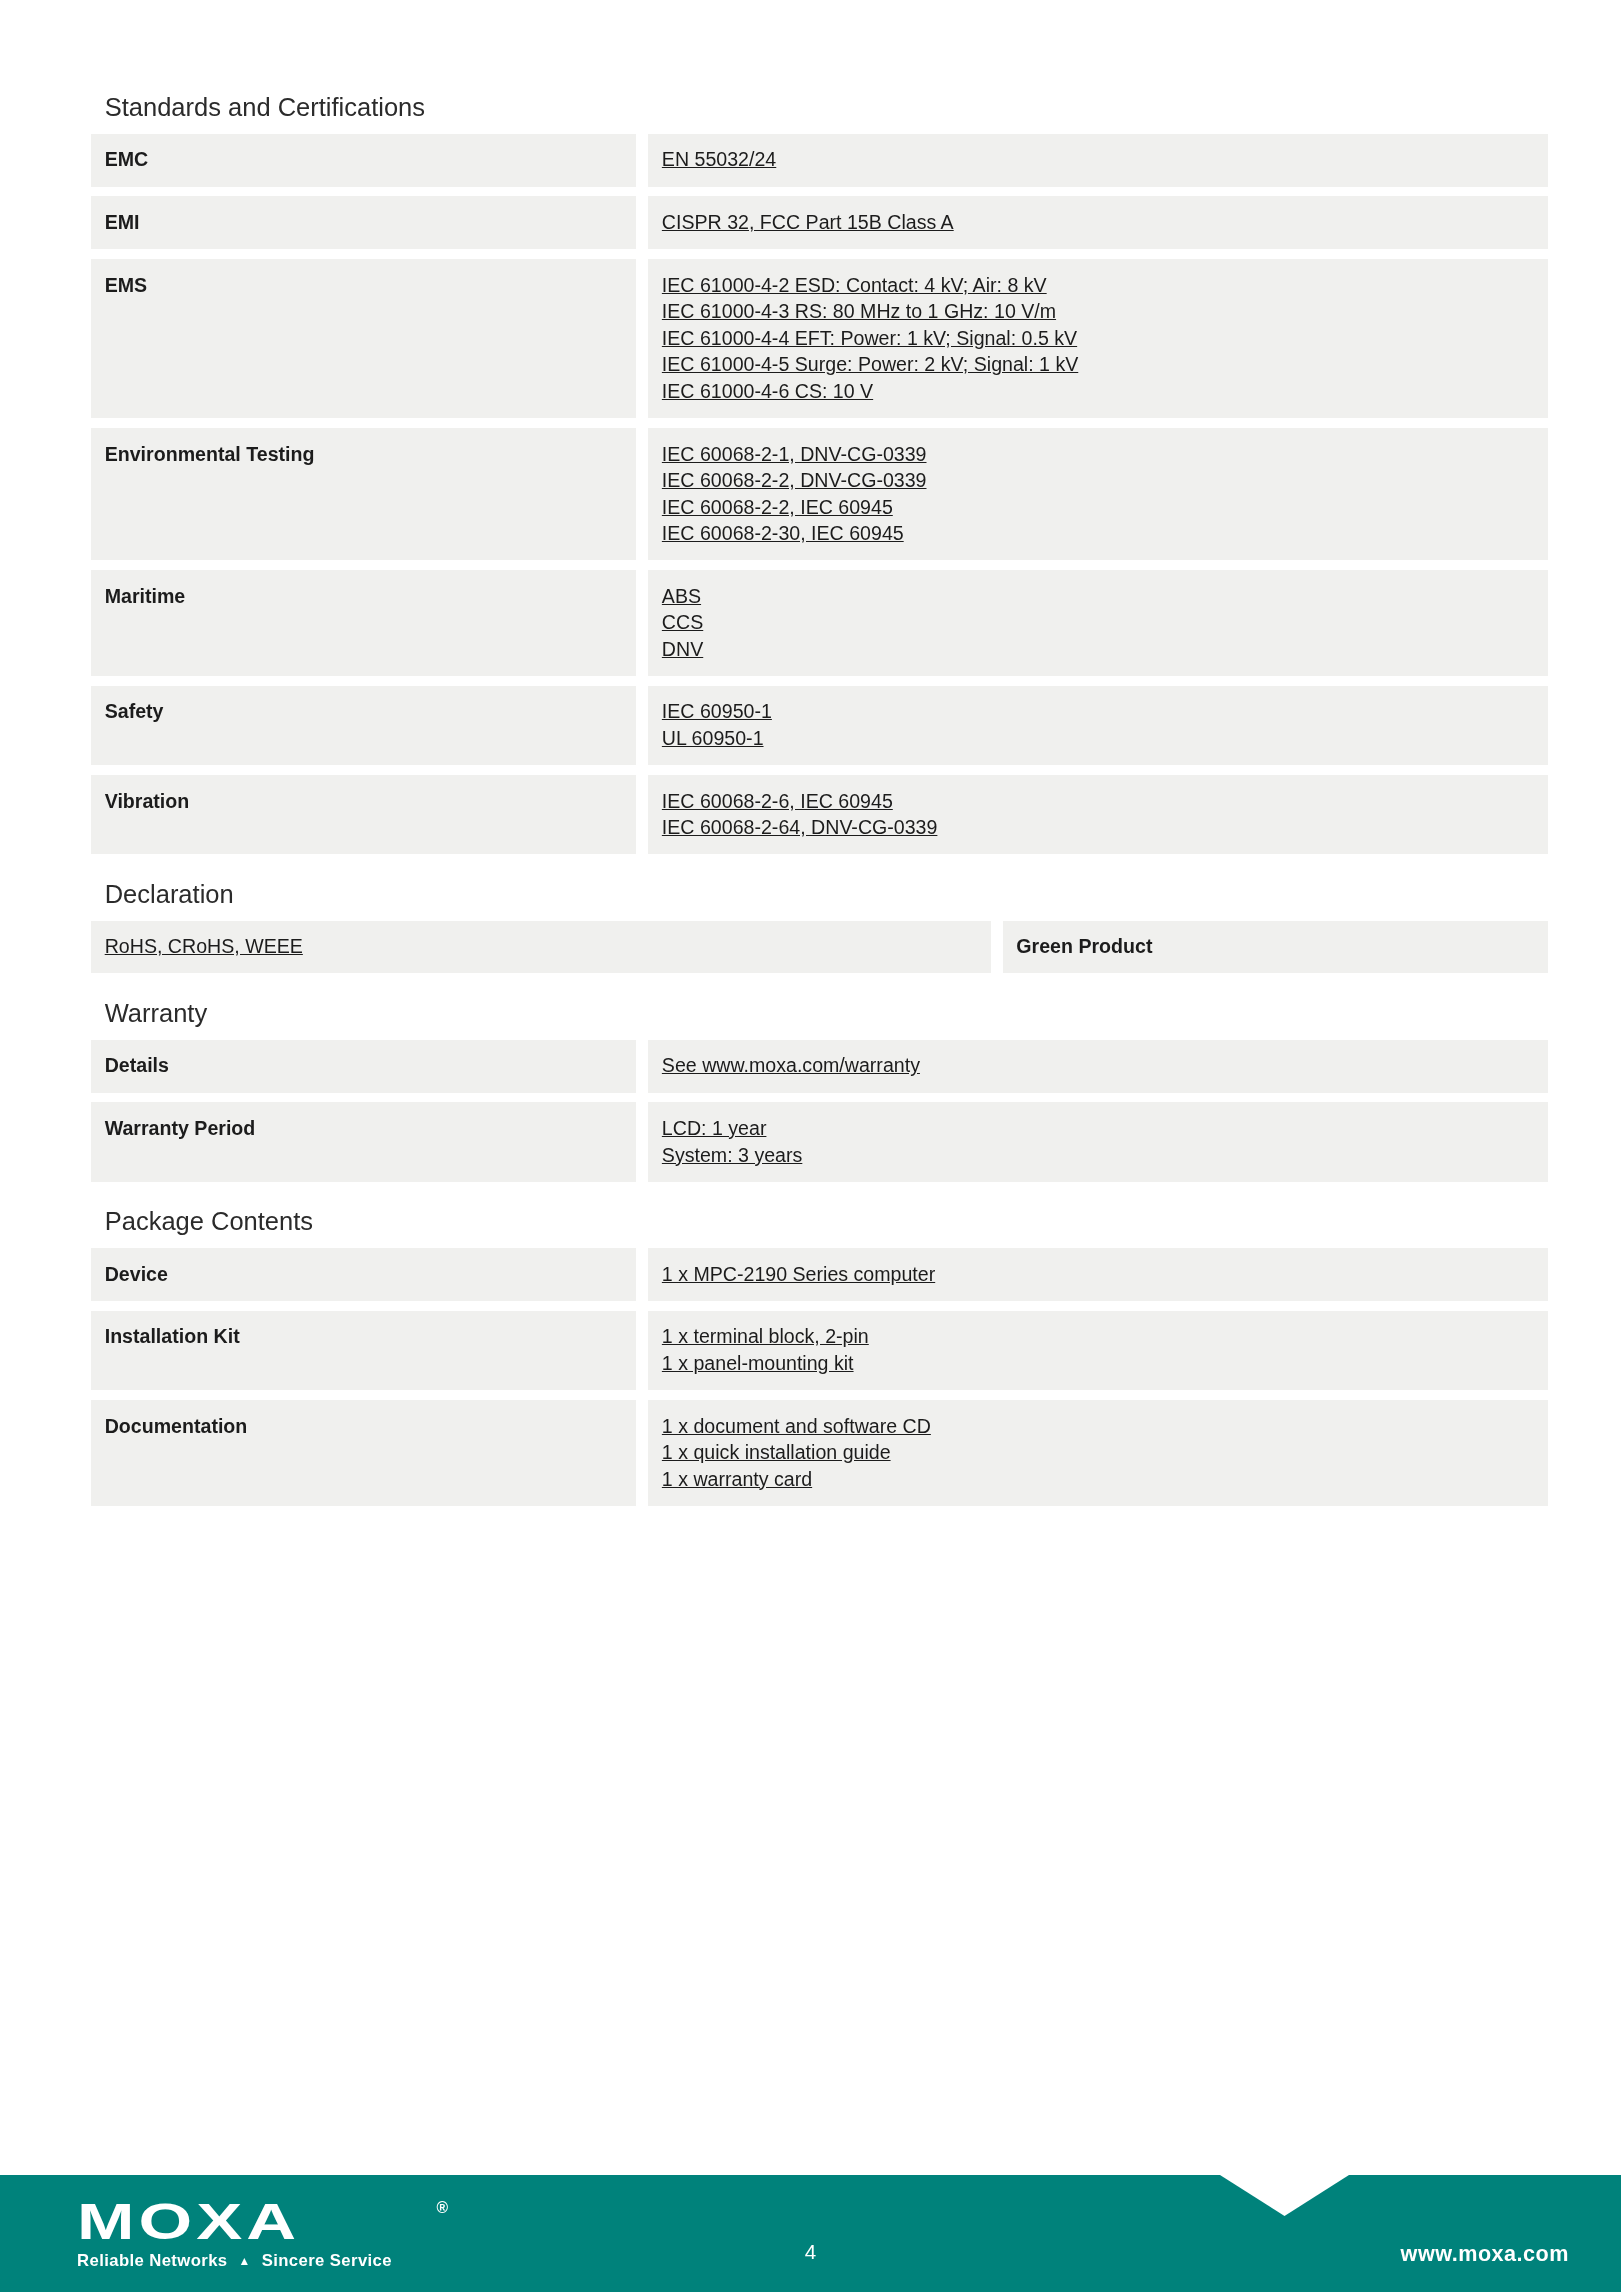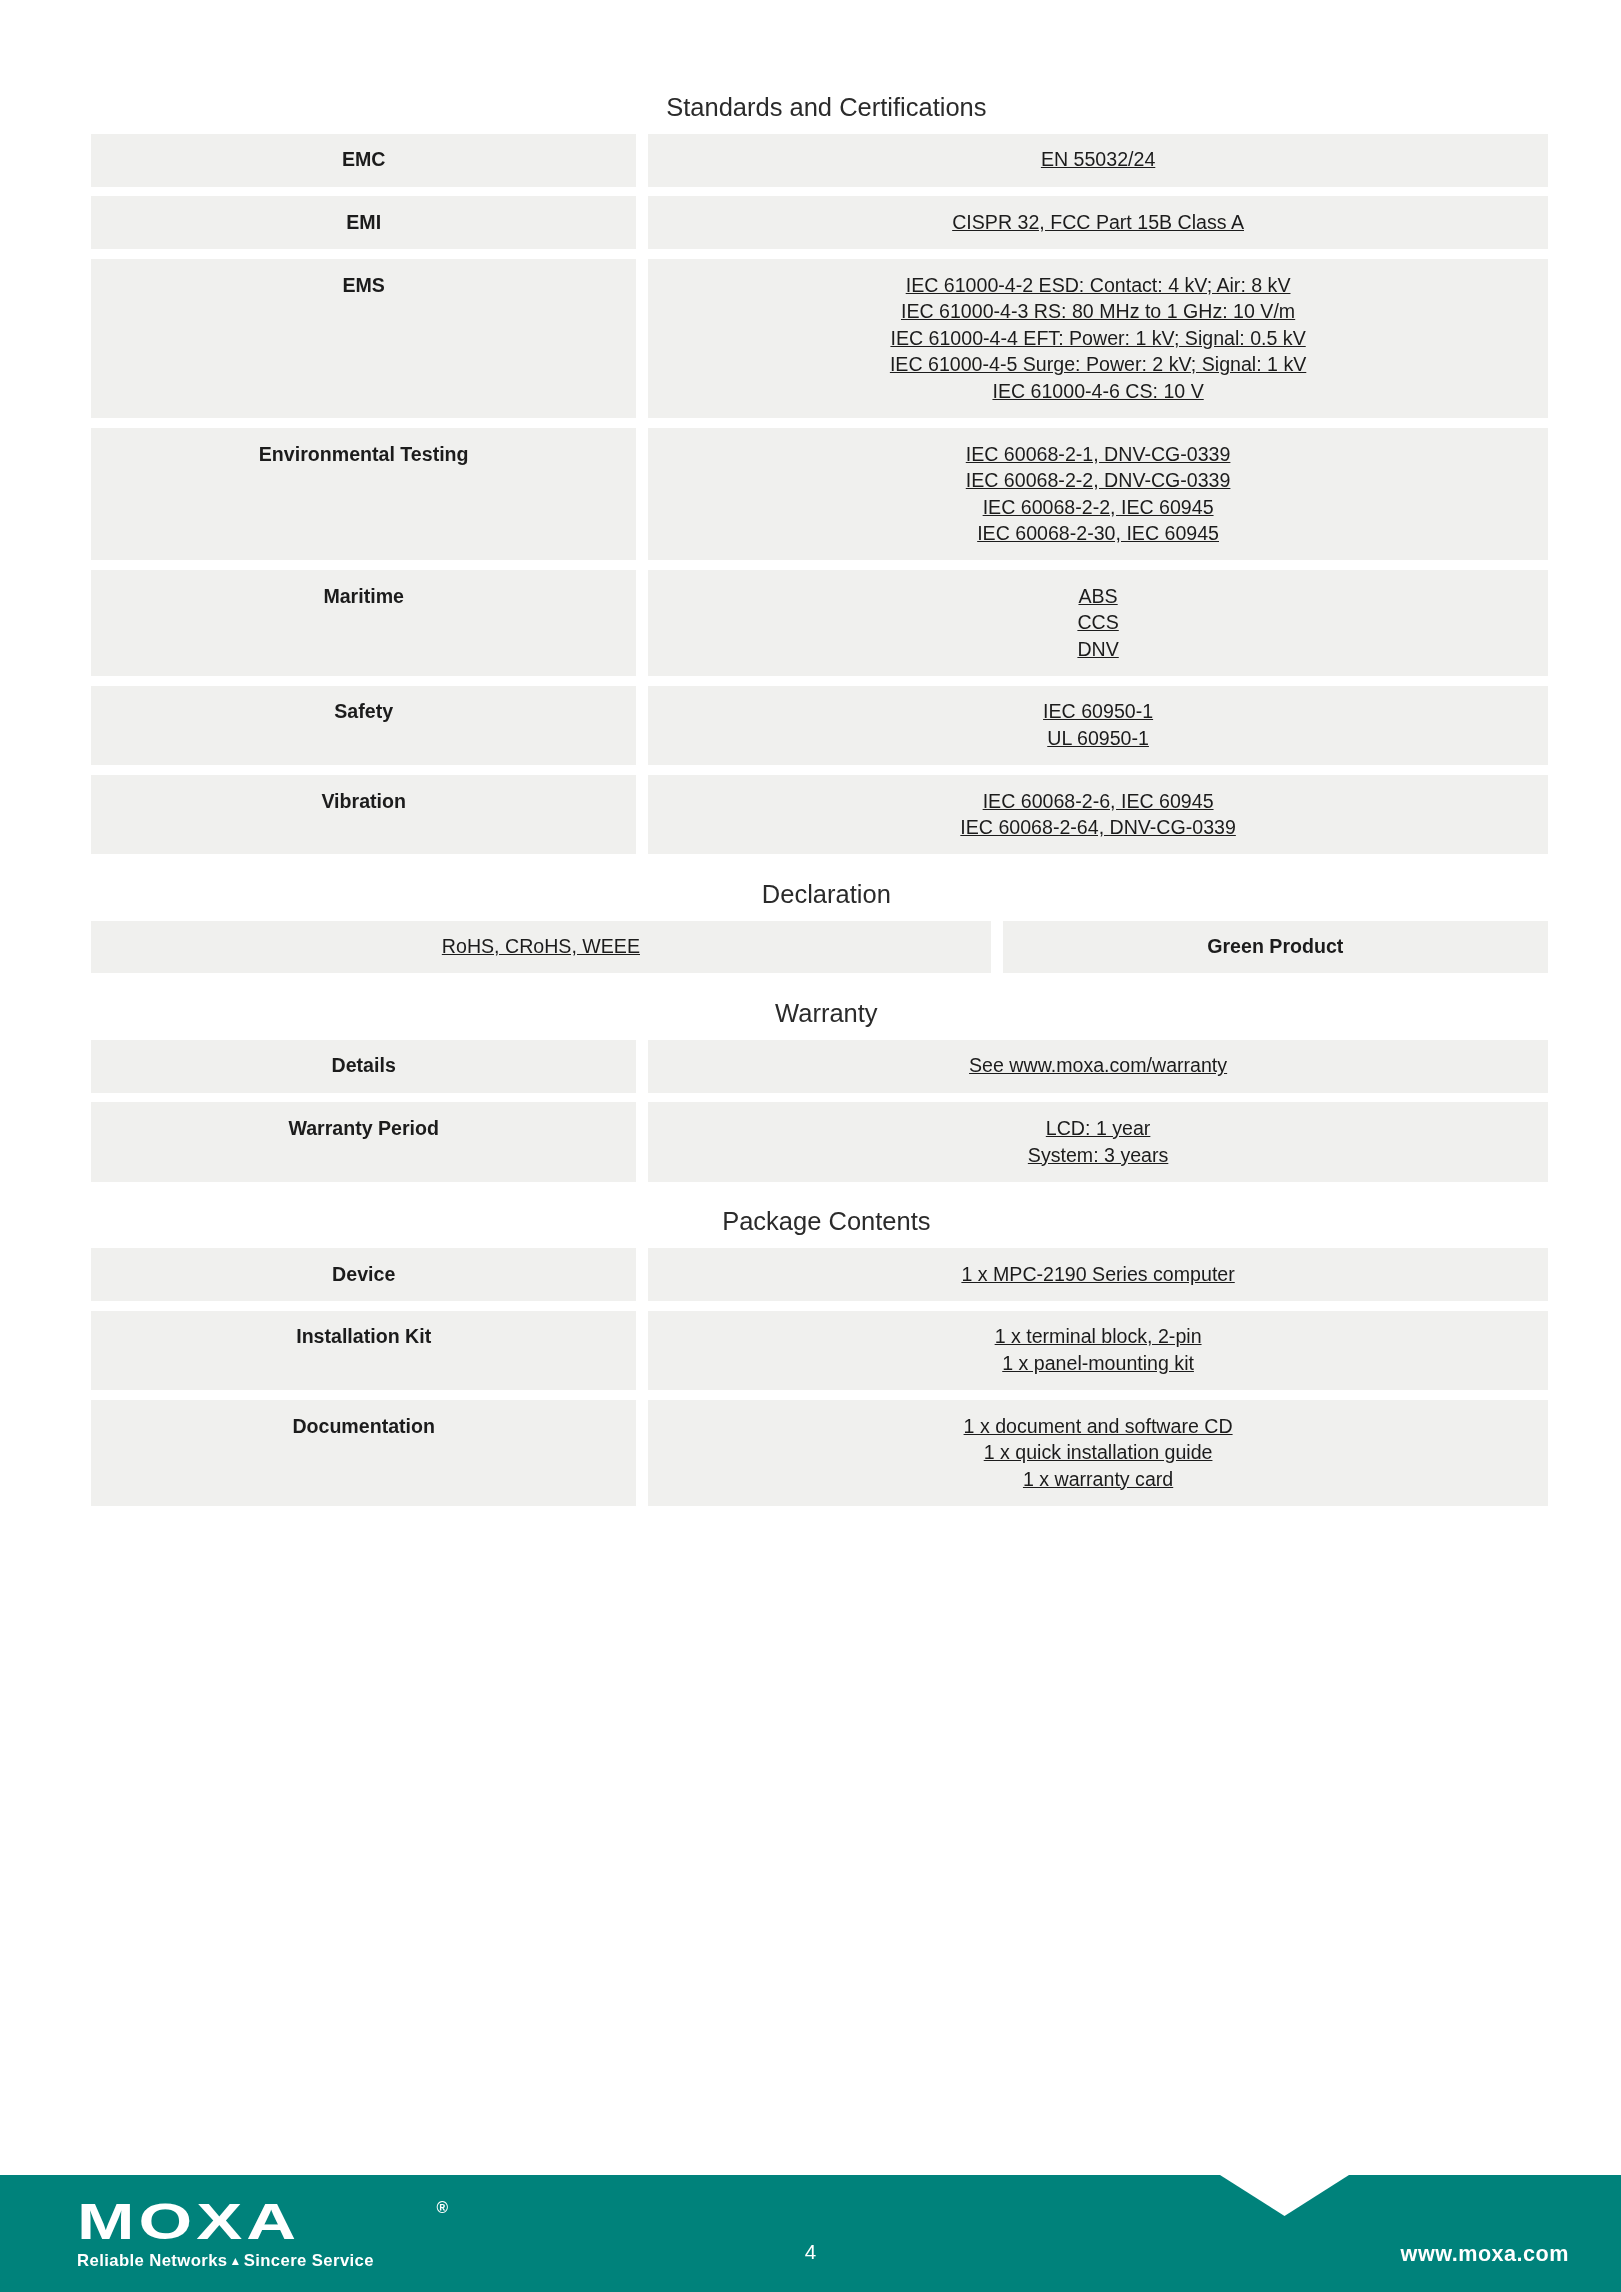--- a/index.html
+++ b/index.html
@@ -9,21 +9,20 @@
     margin:0 auto;
     background:#ffffff;
     overflow:hidden;
     font-family:"Liberation Sans","DejaVu Sans",sans-serif;
     color:#1c1c1c;
   }
   .content {
     position:absolute;
     left:91px; top:93px;
     width:1457px;
-    text-align:center;
   }
   .section-title {
     font-size:25.5px;
     line-height:29px;
     font-weight:500;
     color:#2b2b2b;
     margin:25.5px 0 11.8px 13.7px;
   }
   .section:first-child .section-title { margin-top:0; }
   .spec-row {
@@ -78,21 +77,21 @@
     position:relative;
     left:198px; top:-2px;
   }
   .logo-tagline {
     margin-top:9.8px;
     font-size:16.7px;
     line-height:16.7px;
     font-weight:bold;
     letter-spacing:0.4px;
     white-space:nowrap;
-    display:flex; align-items:center; gap:2px;
+    display:flex; align-items:center; gap:11px;
   }
   .tagline-triangle { font-size:11.8px; line-height:11.8px; position:relative; top:1px; }
   .page-number {
     position:absolute;
     left:0; width:1621px;
     top:2241px;
     text-align:center;
     color:#ffffff;
     font-size:20.6px;
     line-height:21.6px;

